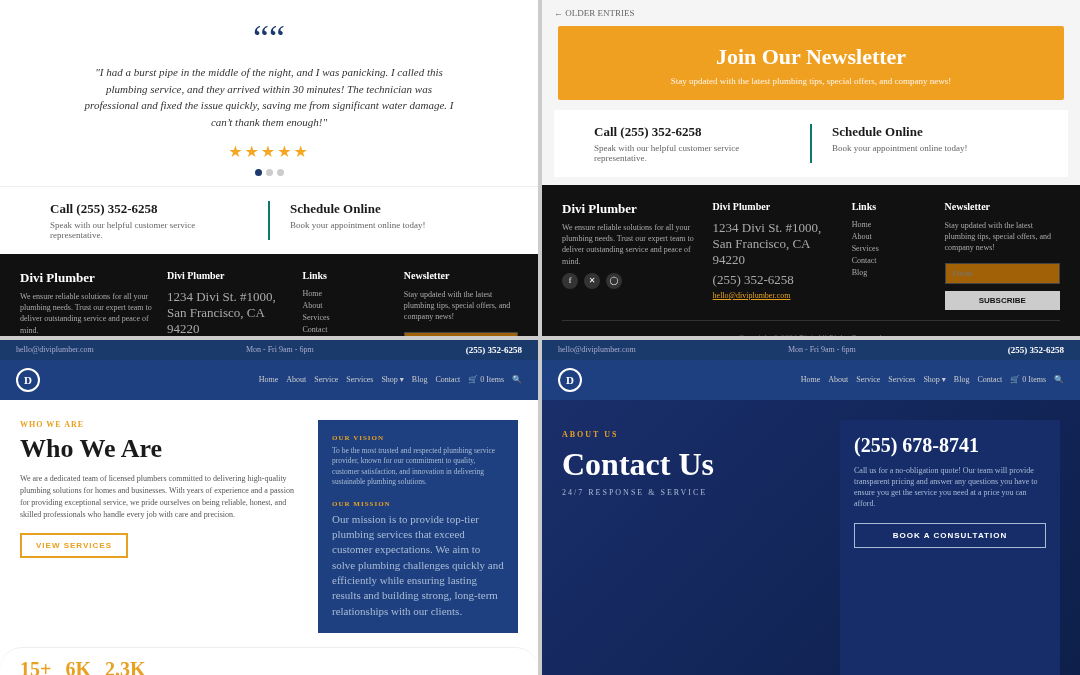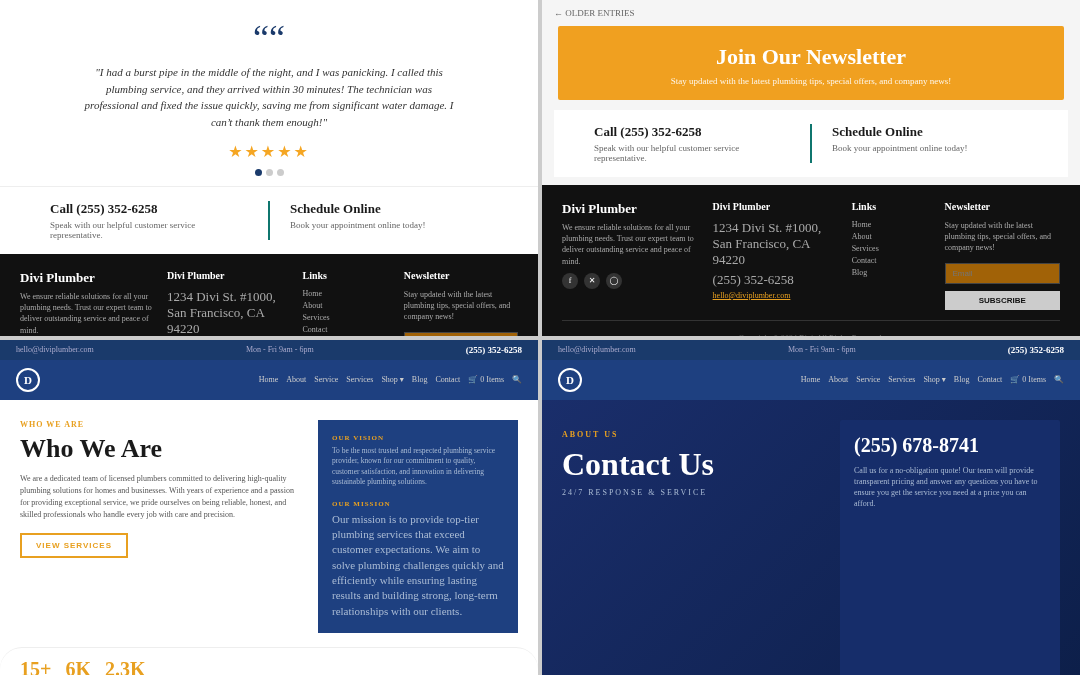--- a/index.html
+++ b/index.html
@@ -710,17 +710,18 @@
 
     <div class="contact-hero">
       <div class="contact-left">
         <div class="about-us-tag">ABOUT US</div>
         <div class="contact-title">Contact Us</div>
         <div class="service-tag-small">24/7 RESPONSE &amp; SERVICE</div>
       </div>
       <div class="contact-right">
         <div class="contact-phone">(255) 678-8741</div>
         <p class="contact-desc">Call us for a no-obligation quote! Our team will provide transparent pricing and answer any questions you have to ensure you get the service you need at a price you can afford.</p>
+        <button class="book-btn">BOOK A CONSULTATION</button>
       </div>
     </div>
   </div>
 
 </div>
 
 </body></html>

